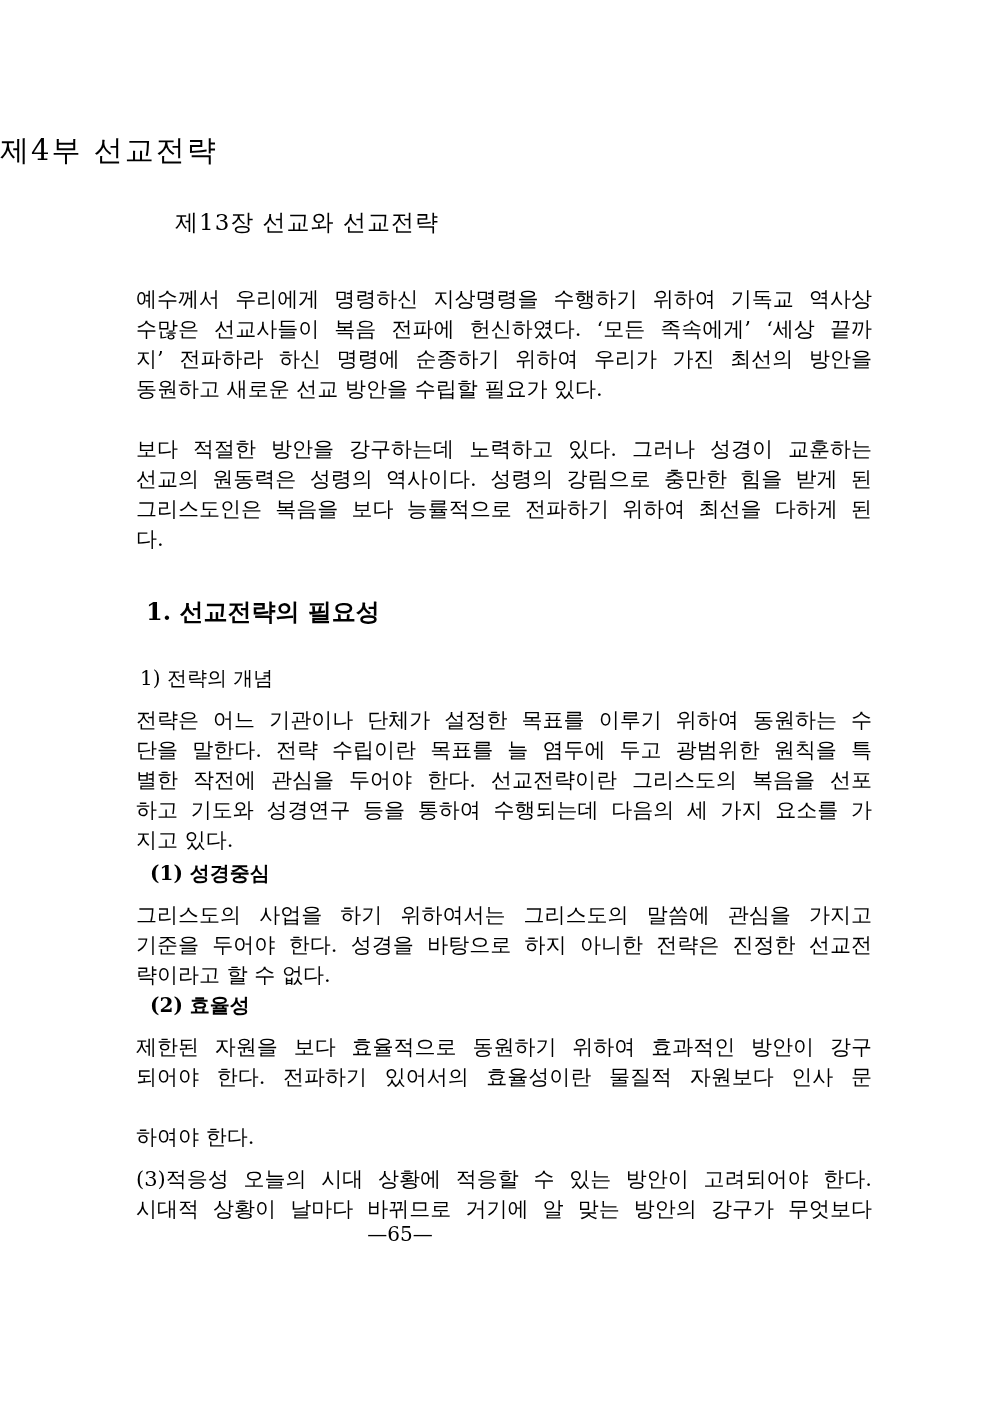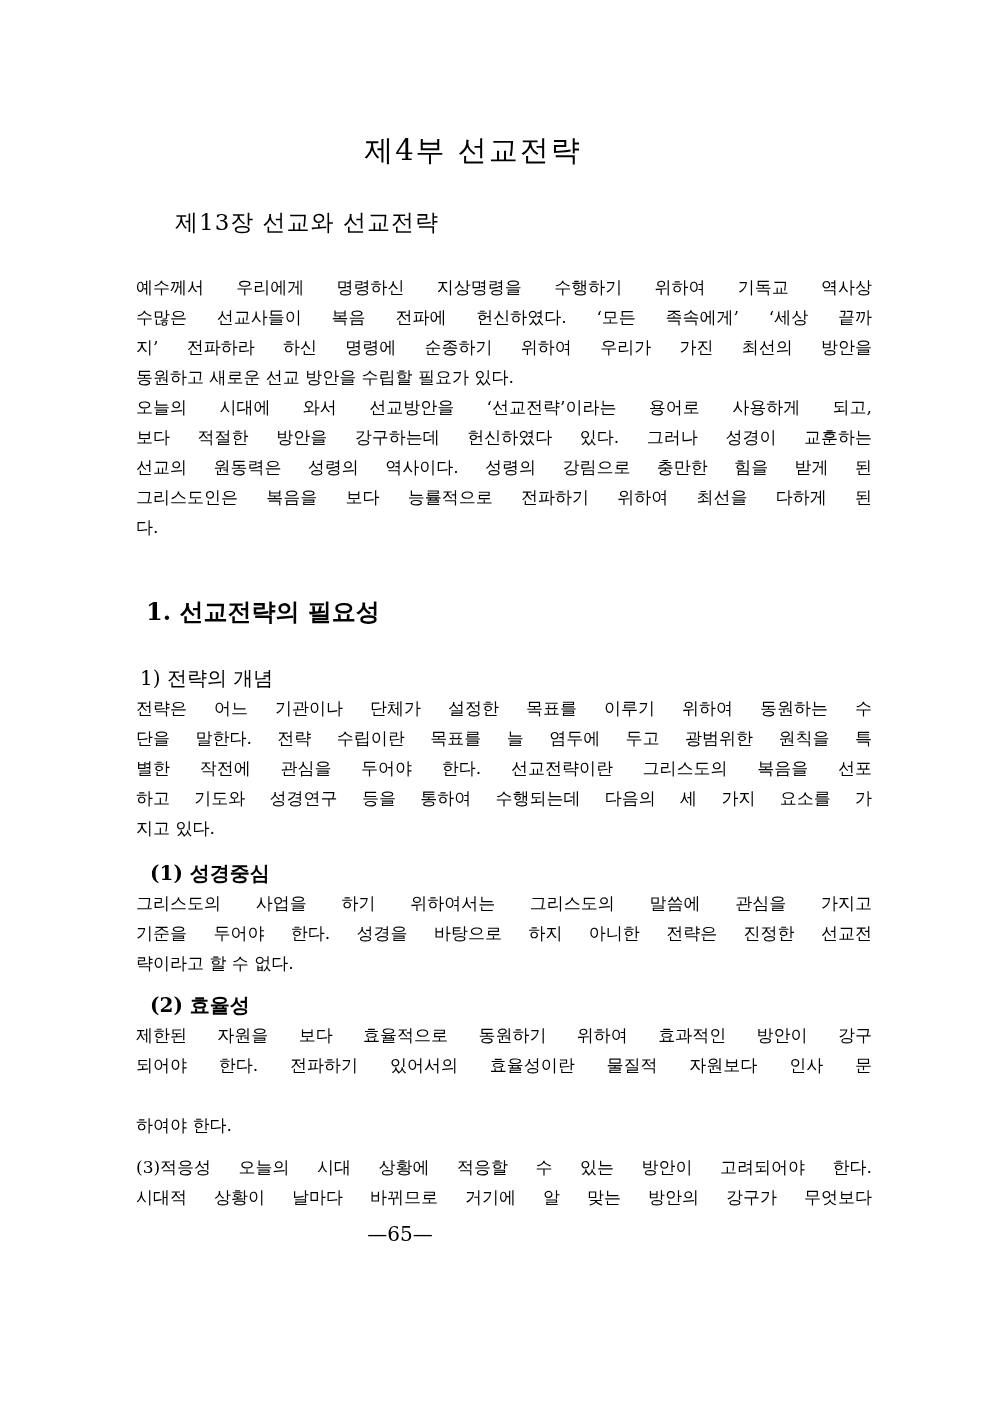--- a/index.html
+++ b/index.html
@@ -1,43 +1,42 @@
 <!DOCTYPE html>
 <html><head>
   <meta charset="utf-8">
   <style>
     html, body { margin: 0; padding: 0; background: #ffffff; }
     body { width: 992px; height: 1403px; position: relative; overflow: hidden;
            font-family: "DejaVu Serif", "Liberation Serif", serif; color: #000; }
     .page { position: absolute; left: 0; top: 0; width: 992px; height: 1403px; background: #fff; }
-    .title { position: absolute; left: 0; width: 946px; top: 130px; text-align: center;
+    .title { position: absolute; left: 0; width: 946px; top: 130px; 
              font-size: 29px; line-height: 40px; letter-spacing: 2px; }
     .chapter { position: absolute; left: 175px; top: 205px; font-size: 23px; line-height: 34px; letter-spacing: 1px; }
-    .line { position: absolute; left: 136px; width: 736px; font-size: 17px; line-height: 30px;
-            white-space: nowrap; text-align: justify; text-align-last: justify; letter-spacing: 0px; }
+    .line { position: absolute; left: 136px; width: 736px; font-size: 21px; line-height: 30px;
+            white-space: nowrap; text-align: justify; text-align-last: justify; letter-spacing: 0px; margin-top: 12px; }
     .line.last { text-align-last: left; }
     .section { position: absolute; left: 146px; font-size: 24px; line-height: 30px; font-weight: bold; }
     .subhead { position: absolute; left: 140px; font-size: 20px; line-height: 30px; }
     .item { position: absolute; left: 150px; font-size: 20px; line-height: 30px; font-weight: bold; }
     .pagenum { position: absolute; left: 0; width: 800px; text-align: center; top: 1219px;
                font-size: 20px; line-height: 30px; }
   </style>
 </head>
 <body>
 
 <div class="page">
   <div class="title">제4부 선교전략</div>
   <div class="chapter">제13장 선교와 선교전략</div>
 
   <div class="line" style="top:272px"> 예수께서 우리에게 명령하신 지상명령을 수행하기 위하여 기독교 역사상</div>
   <div class="line" style="top:302px">수많은 선교사들이 복음 전파에 헌신하였다. ‘모든 족속에게’ ‘세상 끝까</div>
   <div class="line" style="top:332px">지’ 전파하라 하신 명령에 순종하기 위하여 우리가 가진 최선의 방안을</div>
   <div class="line last" style="top:362px">동원하고 새로운 선교 방안을 수립할 필요가 있다.</div>
-  <div class="line" style="top:392px"> 오늘의 시대에 와서 선교방안을 ‘선교전략’이라는 용어로 사용하게 되고,</div>
-  <div class="line" style="top:422px">보다 적절한 방안을 강구하는데 헌신하였다 있다. 그러나 성경이 교훈하는</div>
+  <div class="line" style="top:422px">보다 적절한 방안을 강구하는데 노력하고 있다. 그러나 성경이 교훈하는</div>
   <div class="line" style="top:452px">선교의 원동력은 성령의 역사이다. 성령의 강림으로 충만한 힘을 받게 된</div>
   <div class="line" style="top:482px">그리스도인은 복음을 보다 능률적으로 전파하기 위하여 최선을 다하게 된</div>
   <div class="line last" style="top:512px">다.</div>
 
   <div class="section" style="top:597px">1. 선교전략의 필요성</div>
 
   <div class="subhead" style="top:663px">1) 전략의 개념</div>
   <div class="line" style="top:693px"> 전략은 어느 기관이나 단체가 설정한 목표를 이루기 위하여 동원하는 수</div>
   <div class="line" style="top:723px">단을 말한다. 전략 수립이란 목표를 늘 염두에 두고 광범위한 원칙을 특</div>
   <div class="line" style="top:753px">별한 작전에 관심을 두어야 한다. 선교전략이란 그리스도의 복음을 선포</div>

